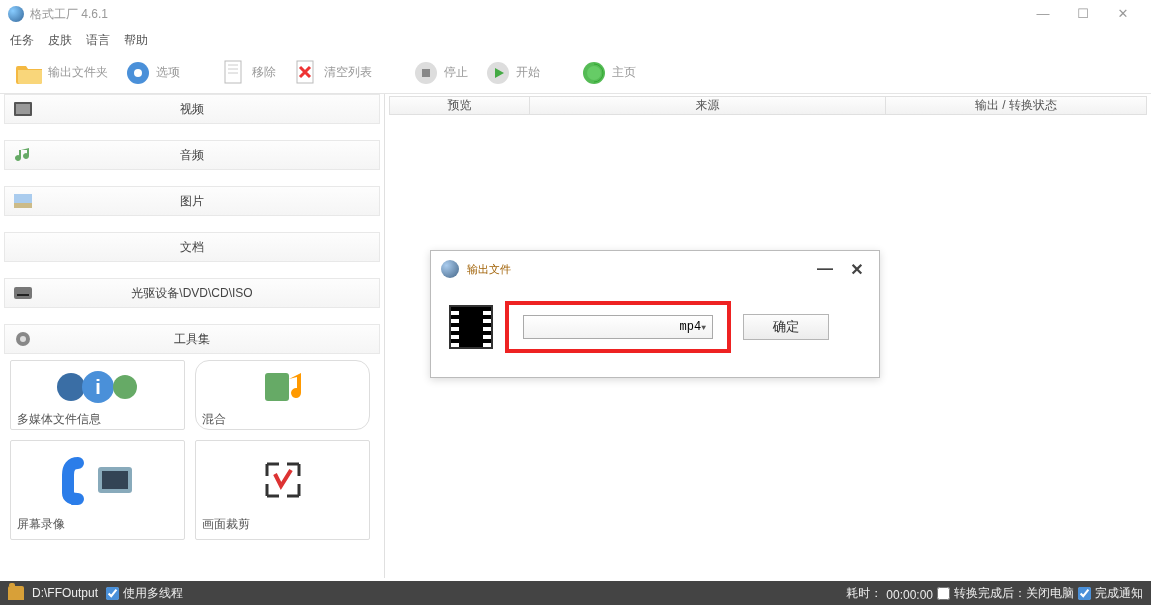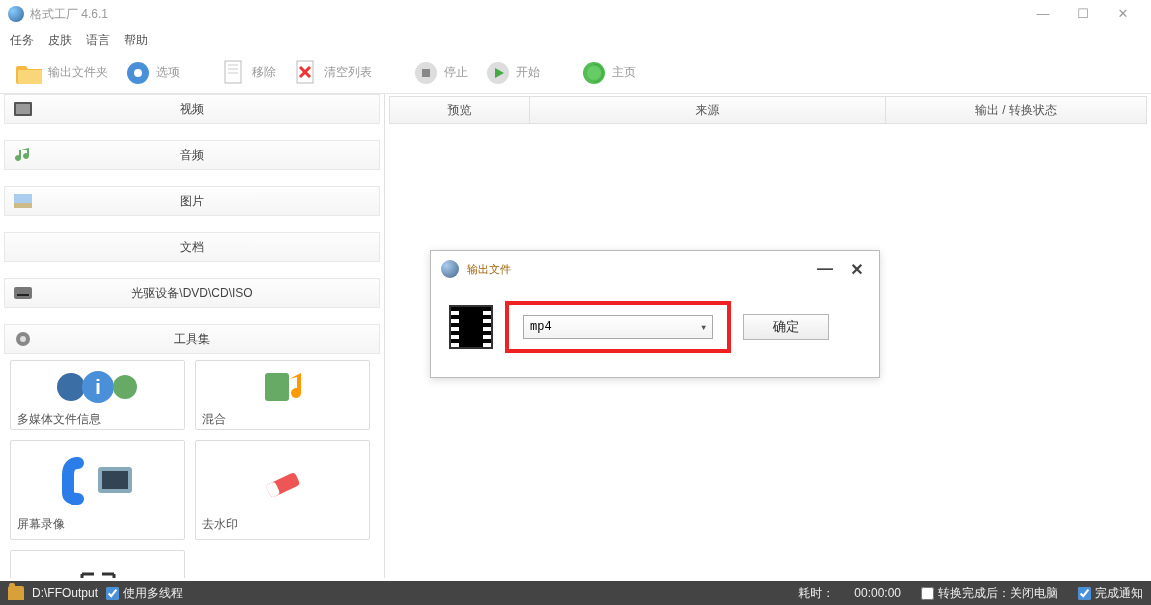--- a/index.html
+++ b/index.html
@@ -28,48 +28,48 @@
     .acc-item { height: 30px; display: flex; align-items: center; border: 1px solid #e8e8e8; margin: 0 4px; background: linear-gradient(#fdfdfd, #f5f5f5); cursor: pointer; }
     .acc-icon { width: 24px; height: 20px; margin-left: 6px; display: flex; align-items: center; justify-content: center; }
     .acc-label { flex: 1; text-align: center; color: #444; padding-right: 30px; }
     
     .tool-grid { flex: 1; padding: 6px 10px; display: flex; flex-wrap: wrap; gap: 10px; align-content: flex-start; overflow: hidden; }
     .tool-card { width: 175px; height: 100px; border: 1px solid #ddd; border-radius: 2px; padding: 6px; display: flex; flex-direction: column; cursor: pointer; background: #fff; }
     .tool-card .card-icon-area { flex: 1; display: flex; align-items: center; justify-content: center; }
     .tool-card .card-label { color: #555; font-size: 12px; padding-top: 4px; }
     
     .content { flex: 1; display: flex; flex-direction: column; }
-    .tab-header { display: flex; height: 28px; border: 1px solid #e0e0e0; margin: 2px 4px 8px 4px; }
+    .tab-header { display: flex; height: 19px; border: 1px solid #e0e0e0; margin: 2px 4px 8px 4px; }
     .tab-col { border-right: 1px solid #e0e0e0; display: flex; align-items: center; justify-content: center; color: #555; background: linear-gradient(#fdfdfd, #f2f2f2); }
     .tab-col:last-child { border-right: none; }
     .content-body { flex: 1; position: relative; }
     
     
     .dialog { position: absolute; left: 430px; top: 250px; width: 450px; background: #fff; border: 1px solid #bbb; box-shadow: 0 2px 8px rgba(0,0,0,0.15); }
     .dialog-title { height: 36px; display: flex; align-items: center; padding: 0 10px; gap: 8px; }
     .dialog-title .dlg-icon { width: 18px; height: 18px; background: radial-gradient(circle at 30% 30%, #ace, #468); border-radius: 50%; }
     .dialog-title .dlg-title-text { flex: 1; color: #a16207; font-size: 11px; font-family: Liberation Mono, monospace; }
     .dialog-title .dlg-btn { width: 24px; height: 24px; display: flex; align-items: center; justify-content: center; cursor: pointer; font-weight: bold; font-size: 16px; color: #444; }
     .dialog-body { padding: 14px 18px 24px 18px; display: flex; align-items: center; gap: 12px; }
     .film-icon { width: 44px; height: 44px; background: #000; border: 2px solid #333; position: relative; }
     .film-icon::before, .film-icon::after { content: ""; position: absolute; top: 0; bottom: 0; width: 8px; background: repeating-linear-gradient(#000 0 4px, #fff 4px 8px); }
     .film-icon::before { left: 0; }
     .film-icon::after { right: 0; }
     .hl-box { border: 4px solid #ee2222; padding: 10px 14px; display: flex; align-items: center; }
     .combo { width: 190px; height: 24px; border: 1px solid #aaa; background: linear-gradient(#fff, #f2f2f2); display: flex; align-items: center; padding: 0 6px; cursor: pointer; font-family: "Courier New", monospace; font-size: 12px; }
-    .combo .cb-text { flex: 1; }
+    .combo .cb-text { flex: 1; text-align: right; }
     .combo .cb-arrow { font-size: 8px; color: #555; }
     .ok-btn { width: 86px; height: 26px; border: 1px solid #b5b5b5; background: linear-gradient(#fdfdfd,#ececec); border-radius: 0; cursor: pointer; color: #333; }
     
     
     .statusbar { position: absolute; left: 0; right: 0; bottom: 0; height: 24px; background: #444; color: #eee; display: flex; align-items: center; padding: 0 8px; font-size: 12px; gap: 8px; }
     .statusbar .folder-ico { width: 16px; height: 14px; background: #d8a038; border-radius: 2px 2px 0 0; position: relative; }
     .statusbar .folder-ico::before { content: ""; position: absolute; top: -3px; left: 1px; width: 6px; height: 3px; background: #d8a038; border-radius: 2px 2px 0 0; }
     .statusbar input[type=checkbox] { accent-color: #4a90d9; }
-    .statusbar .sb-right { margin-left: auto; display: flex; align-items: center; gap: 20px; }
+    .statusbar .sb-right { margin-left: auto; display: flex; align-items: flex-end; gap: 4px; }
   </style>
 </head>
 <body>
 
 <div class="titlebar">
   <div class="app-icon"></div>
   <div class="title">格式工厂 4.6.1</div>
   <div class="win-btn">—</div>
   <div class="win-btn">☐</div>
   <div class="win-btn">✕</div>
@@ -213,48 +213,39 @@
         <div class="card-icon-area">
           <svg width="90" height="40" viewBox="0 0 90 40">
               <circle cx="18" cy="20" r="14" fill="#3a6ea5"></circle>
               <circle cx="45" cy="20" r="16" fill="#4a90d9"></circle>
               <text x="45" y="27" font-size="20" fill="#fff" text-anchor="middle" font-weight="bold">i</text>
               <circle cx="72" cy="20" r="12" fill="#6a6"></circle>
             </svg>
         </div>
         <div class="card-label">多媒体文件信息</div>
       </div>
-      <div class="tool-card" style="height:70px;">
+      <div class="tool-card" style="height:70px;border-radius:14px;">
         <div class="card-icon-area">
           <svg width="48" height="40">
               <rect x="6" y="6" width="24" height="28" fill="#6a6" rx="3"></rect>
               <path d="M30 12l12-6v20a5 5 0 1 1-4-4.9V10z" fill="#f90"></path>
             </svg>
         </div>
         <div class="card-label">混合</div>
       </div>
       <div class="tool-card">
         <div class="card-icon-area">
           <svg width="80" height="50">
               <path d="M20 8 Q10 8 10 20 L10 38 Q10 44 20 44" fill="none" stroke="#2b7de9" stroke-width="12" stroke-linecap="round"></path>
               <polygon points="8,42 22,42 15,52" fill="#2b7de9"></polygon>
               <rect x="40" y="12" width="34" height="26" rx="3" fill="#8ab"></rect>
               <rect x="44" y="16" width="26" height="18" fill="#345"></rect>
             </svg>
         </div>
         <div class="card-label">屏幕录像</div>
-      </div>
-      <div class="tool-card">
-        <div class="card-icon-area">
-          <svg width="48" height="40">
-              <rect x="8" y="18" width="32" height="14" rx="4" fill="#e55" transform="rotate(-25 24 25)"></rect>
-              <rect x="8" y="18" width="10" height="14" rx="4" fill="#fff" transform="rotate(-25 24 25)"></rect>
-            </svg>
-        </div>
-        <div class="card-label">去水印</div>
       </div>
       <div class="tool-card">
         <div class="card-icon-area">
           <svg width="44" height="44">
               <path d="M6 6h12M6 6v12M38 6h-12M38 6v12M6 38h12M6 38v-12M38 38h-12M38 38v-12" stroke="#333" stroke-width="3" fill="none"></path>
               <path d="M14 16l6 12 10-16" stroke="#d33" stroke-width="4" fill="none"></path>
             </svg>
         </div>
         <div class="card-label">画面裁剪</div>
       </div>

